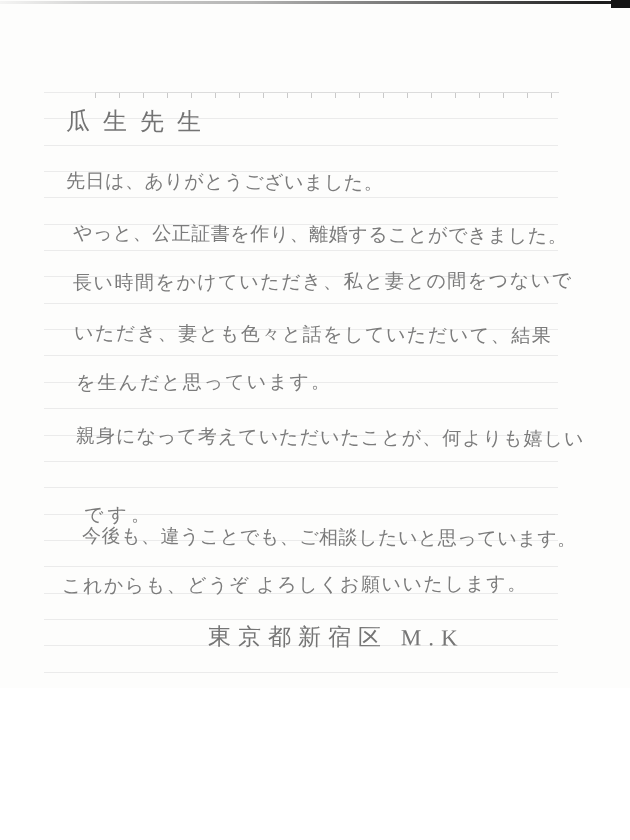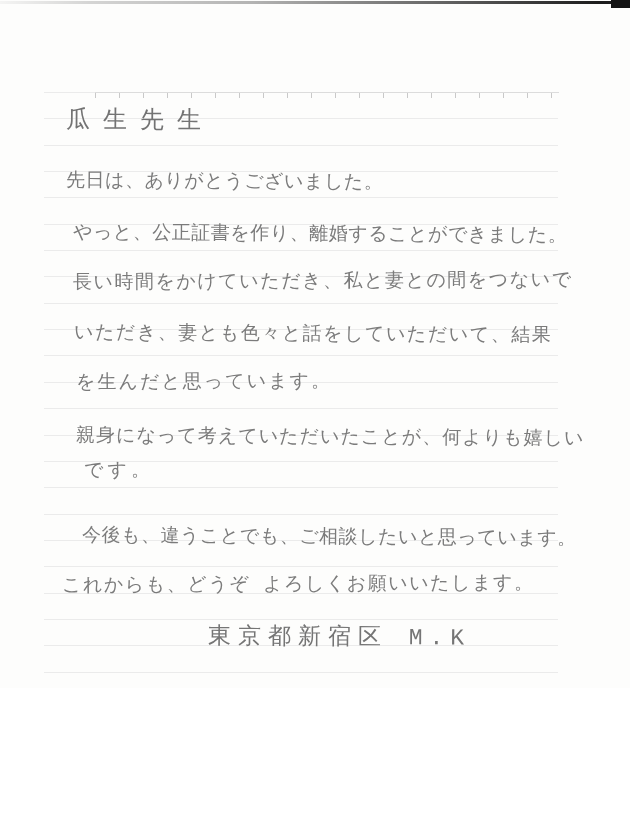--- a/index.html
+++ b/index.html
@@ -6,21 +6,21 @@
     margin: 0;
     padding: 0;
     background: #ffffff;
   }
   .paper {
     position: relative;
     width: 630px;
     height: 688px;
     background: #fdfdfc;
     overflow: hidden;
-    font-family: Liberation Mono, monospace;
+    font-family: Liberation Serif, serif;
   }
 
   
   .scan-top-edge {
     position: absolute;
     top: 1px; left: 0;
     width: 630px; height: 3px;
     background: linear-gradient(to right,
       rgba(140,140,140,0.08) 0%,
       rgba(120,120,120,0.30) 14%,
@@ -105,21 +105,21 @@
   <div class="hw r-pos" style="left:73px; top:218px; letter-spacing:0.5px;">やっと、公正証書を作り、離婚することができました。</div>
 
   <div class="hw r-neg" style="left:73px; top:268px; letter-spacing:1.5px;">長い時間をかけていただき、私と妻との間をつないで</div>
 
   <div class="hw r-pos" style="left:74px; top:318px; letter-spacing:1.5px;">いただき、妻とも色々と話をしていただいて、結果</div>
 
   <div class="hw r-neg" style="left:76px; top:368px; letter-spacing:2px;">を生んだと思っています。</div>
 
   <div class="hw r-pos" style="left:76px; top:421px; letter-spacing:1px;">親身になって考えていただいたことが、何よりも嬉しい</div>
 
-  <div class="hw r-neg" style="left:84px; top:456px; letter-spacing:4px;">です。</div>
+  <div class="hw r-neg" style="left:84px; top:500px; letter-spacing:4px;">です。</div>
 
   <div class="hw r-pos" style="left:82px; top:521px; letter-spacing:0.5px;">今後も、違うことでも、ご相談したいと思っています。</div>
 
   <div class="hw r-neg" style="left:62px; top:571px; letter-spacing:1.5px;">これからも、どうぞ よろしくお願いいたします。</div>
 
   <div class="hw signature r-pos" style="left:208px; top:622px;">東京都新宿区 M.K</div>
 
   <div class="scan-bottom-smudge"></div>
 
 </div>

